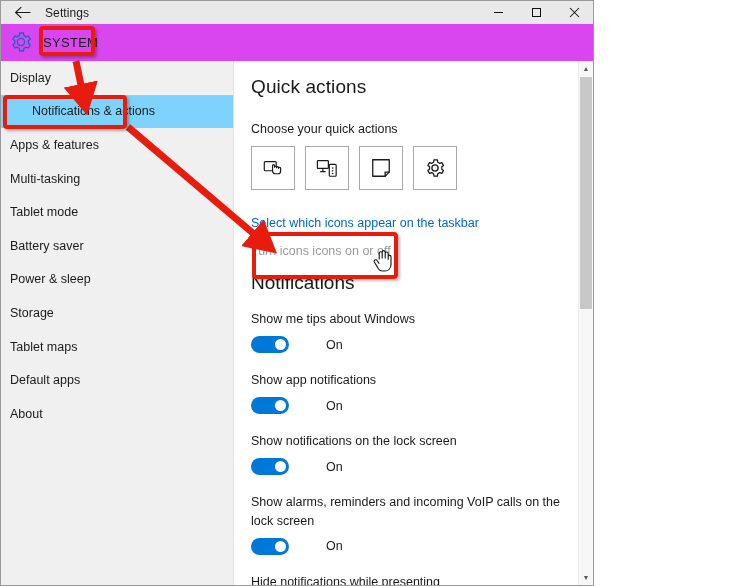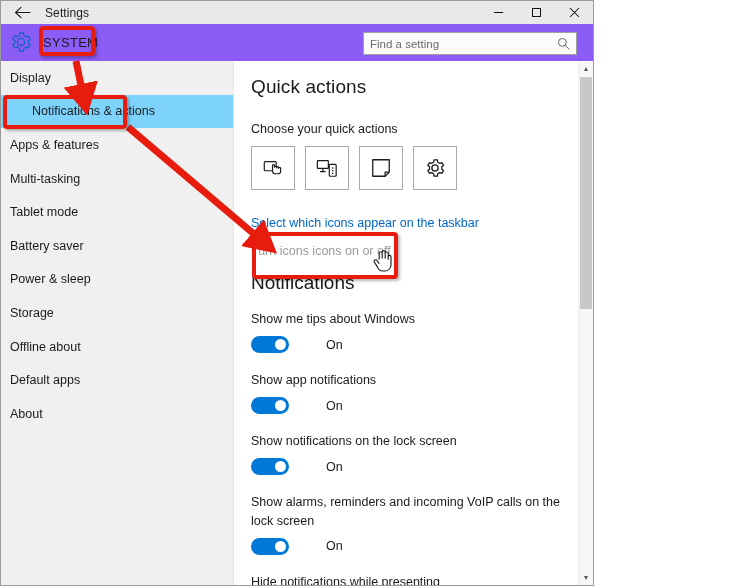--- a/index.html
+++ b/index.html
@@ -55,21 +55,21 @@
     display: flex; align-items: center; justify-content: center;
     color: #111;
   }
 
   
   .header {
     position: absolute;
     left: 0; top: 23px;
     width: 100%;
     height: 37px;
-    background: #8b5cf6;
+    background: #d946ef;
   }
   .gear-wrap {
     position: absolute;
     left: 8px; top: 6px;
     width: 24px; height: 24px;
     color: #1565c0;
   }
   .sys-label {
     position: absolute;
     left: 42px; top: 11px;
@@ -284,27 +284,20 @@
   </div>
 
   <div class="header">
     <div class="gear-wrap">
       <svg width="24" height="24" viewBox="0 0 24 24" fill="none">
         <path d="M12 8.4a3.6 3.6 0 100 7.2 3.6 3.6 0 000-7.2z" stroke="#1565c0" stroke-width="1.3"></path>
         <path d="M19.3 13.2a7.6 7.6 0 000-2.4l2-1.5-1.9-3.3-2.4 .9a7.5 7.5 0 00-2.1-1.2L14.5 3h-3.8l-.4 2.6a7.5 7.5 0 00-2.1 1.2l-2.4-.9L3.9 9.3l2 1.5a7.6 7.6 0 000 2.4l-2 1.5 1.9 3.3 2.4-.9a7.5 7.5 0 002.1 1.2l.4 2.7h3.8l.4-2.7a7.5 7.5 0 002.1-1.2l2.4 .9 1.9-3.3-2-1.5z" stroke="#1565c0" stroke-width="1.3" stroke-linejoin="round"></path>
       </svg>
     </div>
     <span class="sys-label">SYSTEM</span>
-    <div class="search-box">
-      <input type="text" placeholder="Find a setting" style="">
-      <svg class="search-icon" viewBox="0 0 14 14" fill="none">
-        <circle cx="5.8" cy="5.8" r="4.2" stroke="#5a5a5a" stroke-width="1"></circle>
-        <path d="M9.1 9.1L13 13" stroke="#5a5a5a" stroke-width="1" stroke-linecap="round"></path>
-      </svg>
-    </div>
   </div>
 
   <div class="sidebar" id="sidebar">
       <div class="nav-item">
         <span>Display</span>
       </div>
       <div class="nav-item selected">
         <span>Notifications &amp; actions</span>
       </div>
       <div class="nav-item">
@@ -319,21 +312,21 @@
       <div class="nav-item">
         <span>Battery saver</span>
       </div>
       <div class="nav-item">
         <span>Power &amp; sleep</span>
       </div>
       <div class="nav-item">
         <span>Storage</span>
       </div>
       <div class="nav-item">
-        <span>Offline about</span>
+        <span>Tablet maps</span>
       </div>
       <div class="nav-item">
         <span>Default apps</span>
       </div>
       <div class="nav-item">
         <span>About</span>
       </div>
     </div>
 
   <div class="content">

